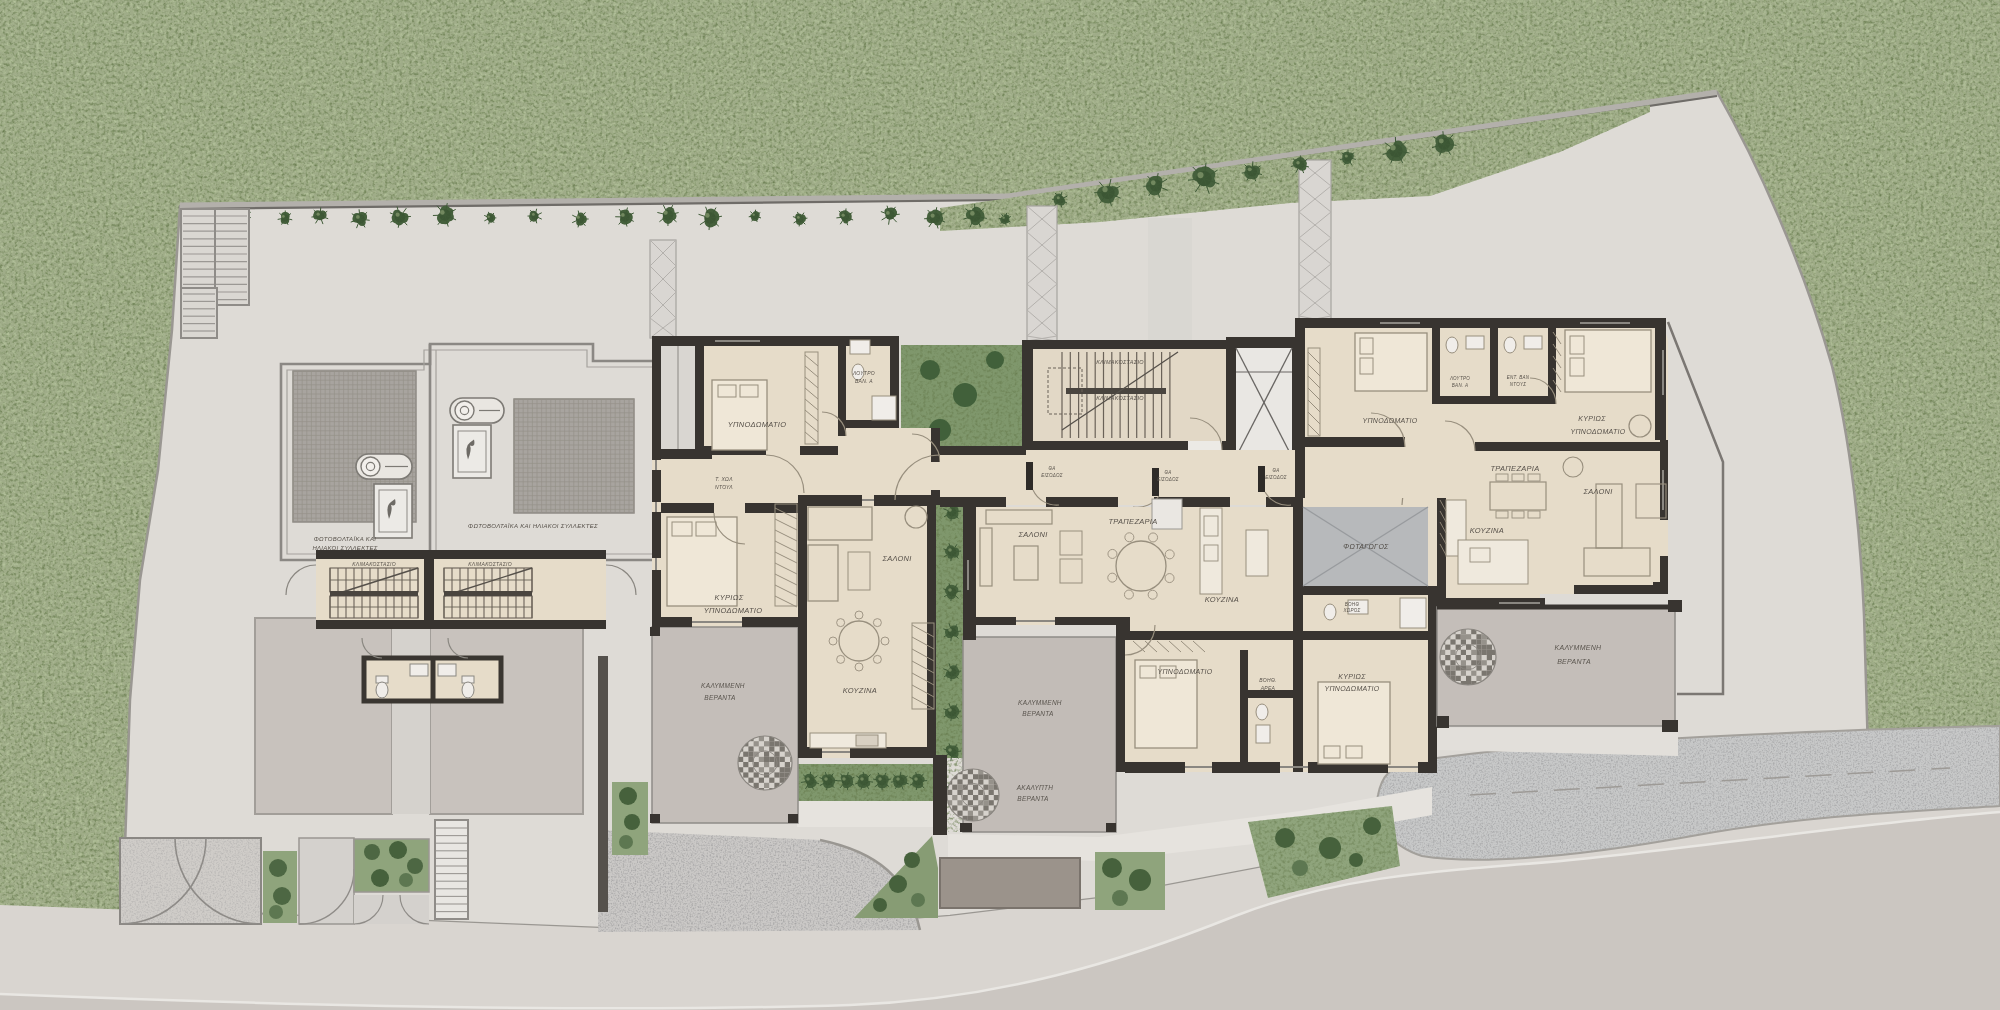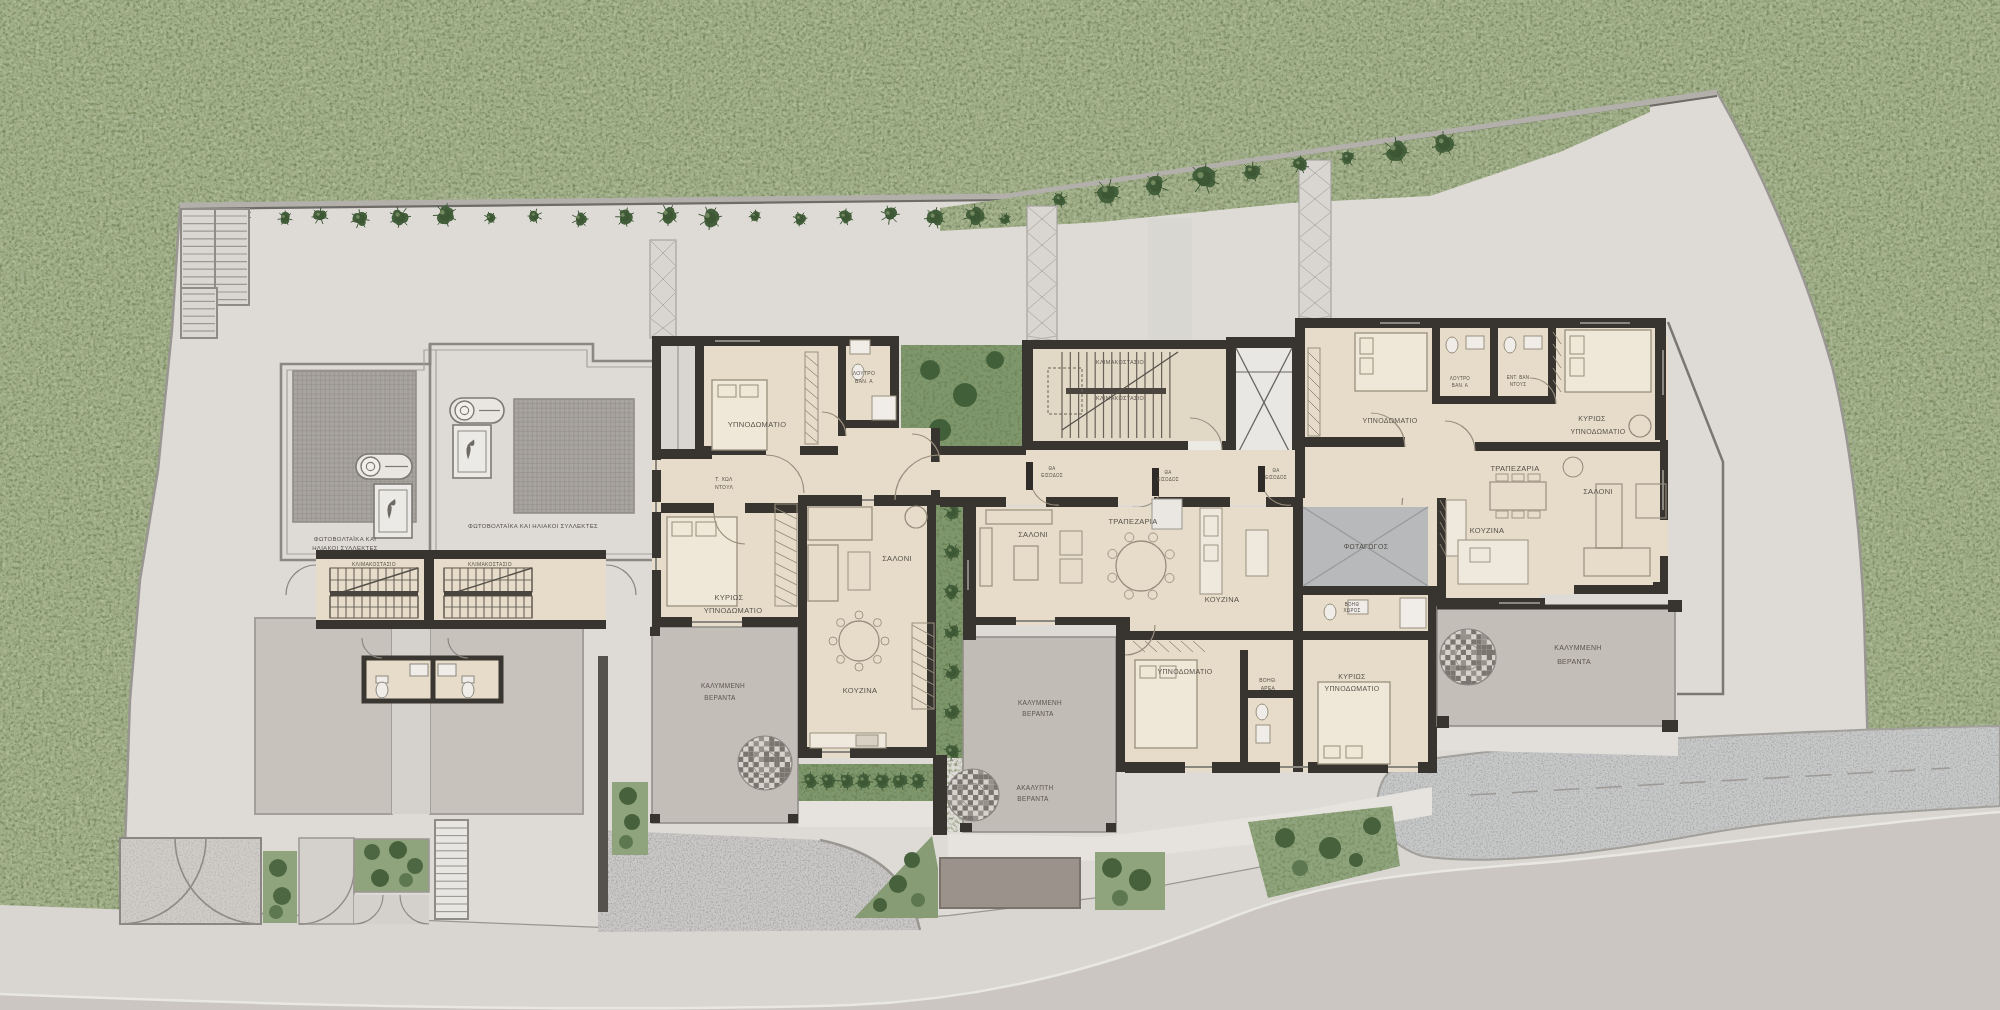--- a/index.html
+++ b/index.html
@@ -1,15 +1,15 @@
 <!DOCTYPE html>
 <html><head><meta charset="utf-8"><title>Site Plan</title>
 <style>
 html,body{margin:0;padding:0;background:#fff;}
-#plan{width:2000px;height:1010px;overflow:hidden;position:relative;}
+#plan{width:2000px;height:1010px;overflow:hidden;position:relative;font-style:italic;}
 svg{display:block;filter:blur(0.55px);}
 text{font-family:"Liberation Sans",sans-serif;}
 </style></head>
 <body>
 
 <div id="plan">
 <svg width="2000" height="1010" viewBox="0 0 2000 1010" xmlns="http://www.w3.org/2000/svg">
 <defs>
 <filter id="gdark" x="0%" y="0%" width="100%" height="100%" color-interpolation-filters="sRGB">
   <feTurbulence type="fractalNoise" baseFrequency="0.33" numOctaves="2" seed="11" stitchTiles="stitch"></feTurbulence>

